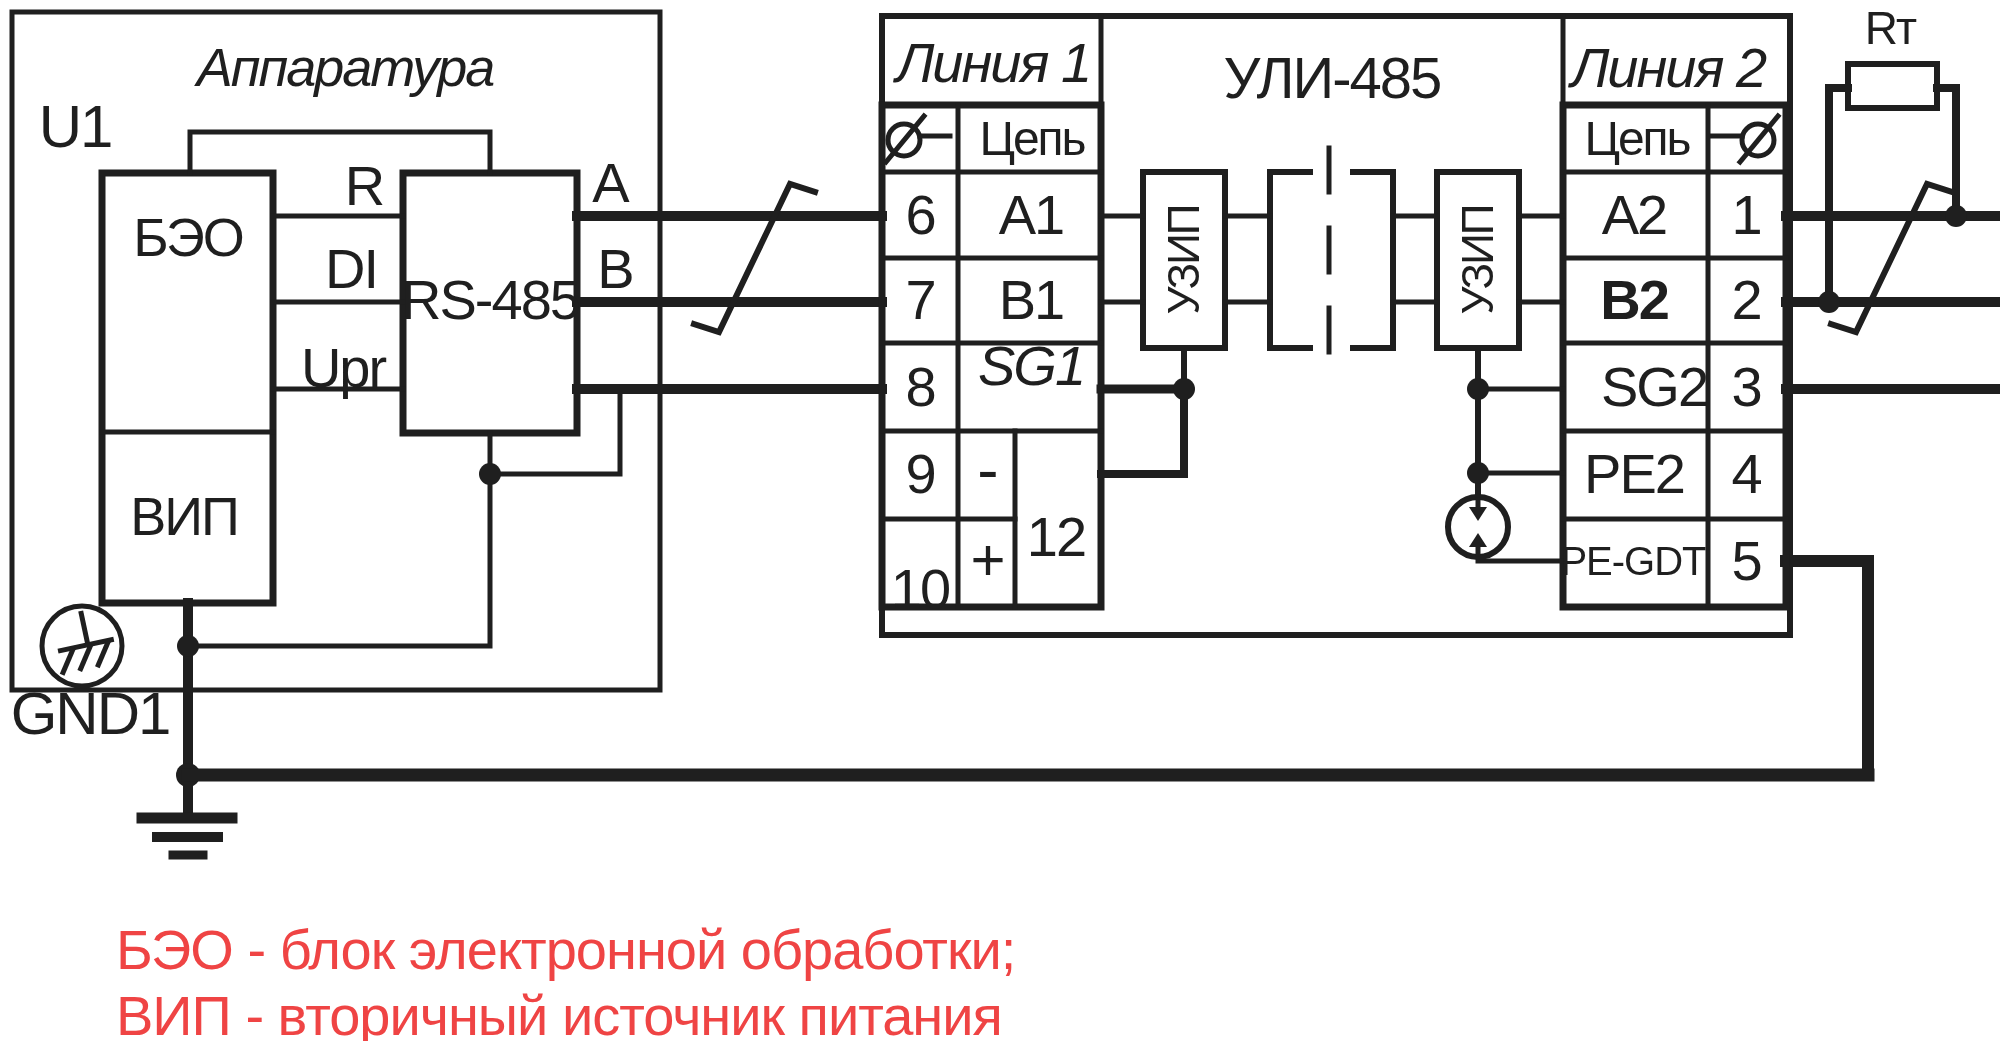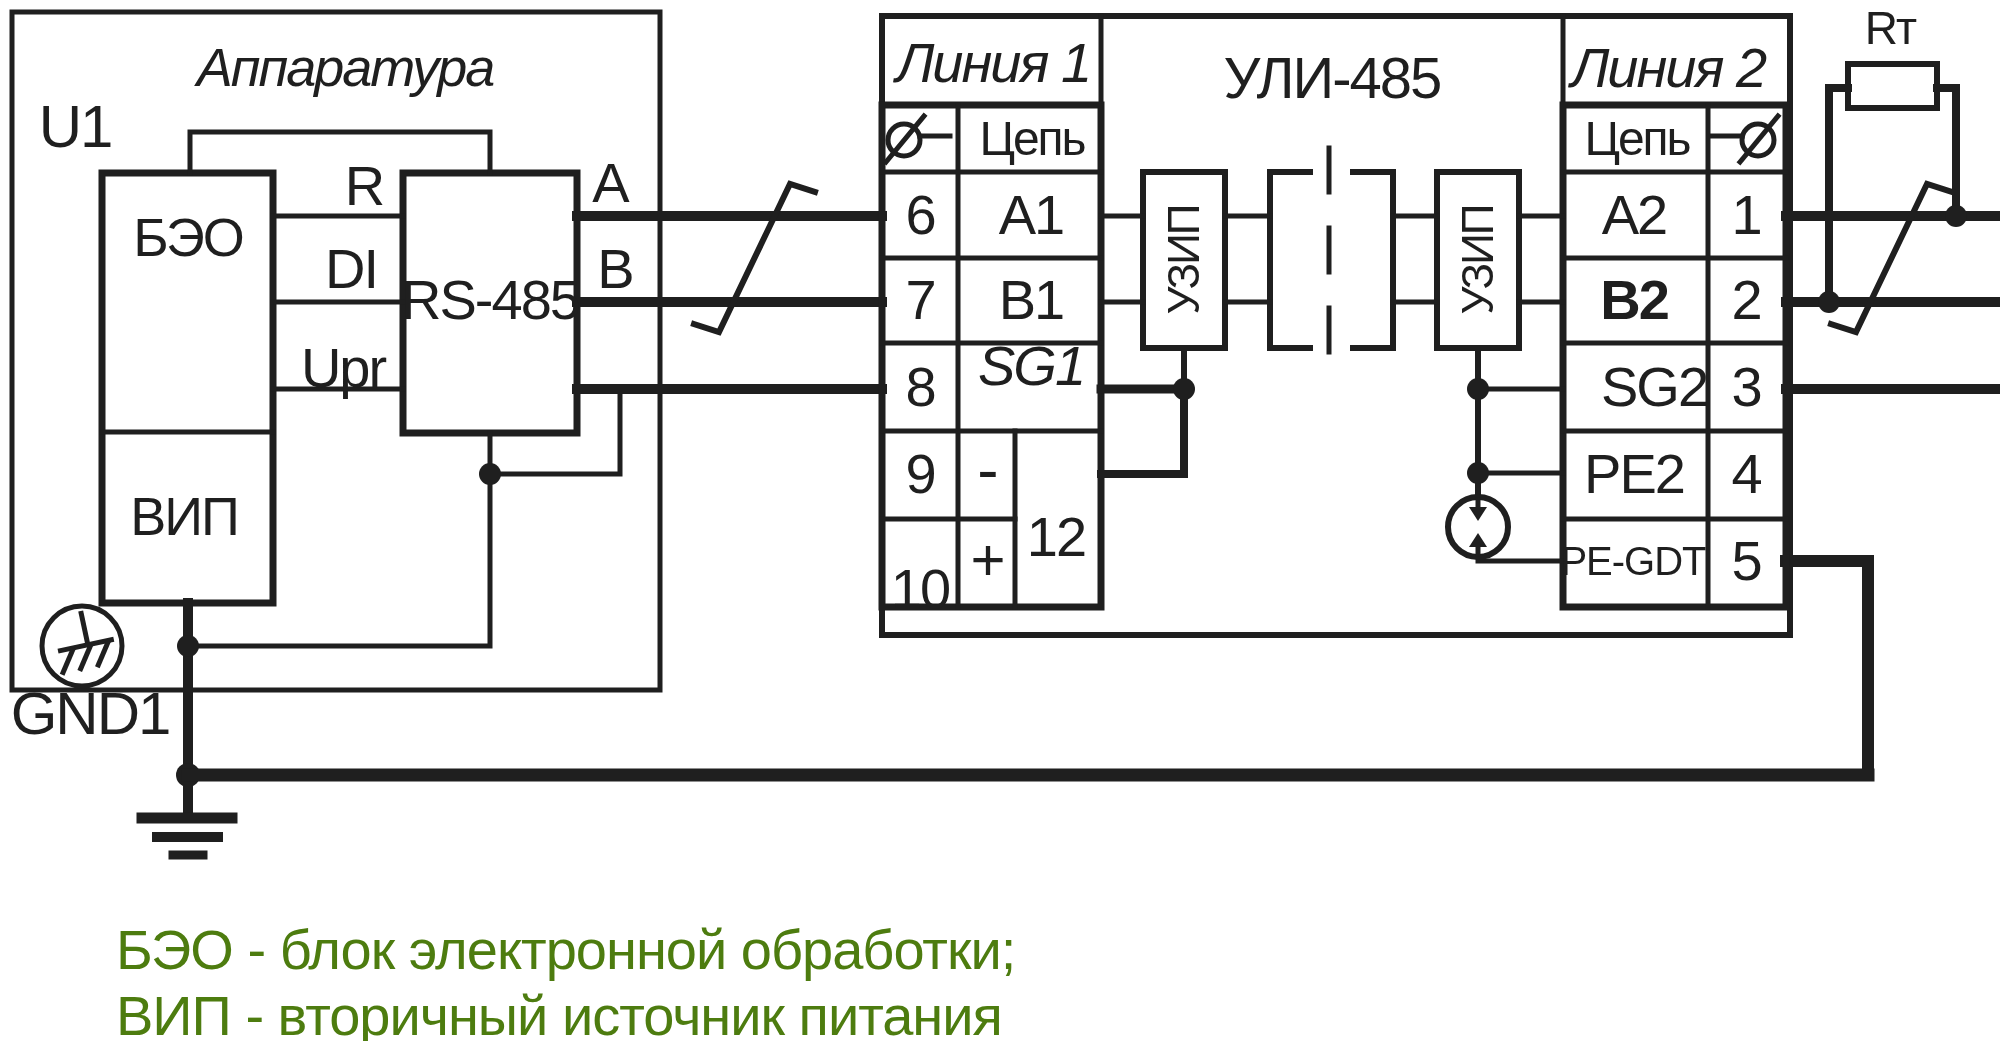--- a/index.html
+++ b/index.html
@@ -18,21 +18,21 @@
     white-space:nowrap;
     letter-spacing:-2px;
     line-height:1;
     color:#1f1f1f;
   }
   .lbl-left{
     position:absolute;
     white-space:nowrap;
     letter-spacing:-1px;
     line-height:1;
-    color:#4d7c0f;
+    color:#ef4444;
   }
   .it{font-style:italic;}
   .rot{transform:translate(-50%,-50%) rotate(-90deg);}
   .f58{font-size:58px;}
   .f54{font-size:54px;}
   .f52{font-size:60px;}
   .f50{font-size:56px;}
   .f48{font-size:48px;}
   .f46{font-size:46px;}
   .f44{font-size:44px;}

